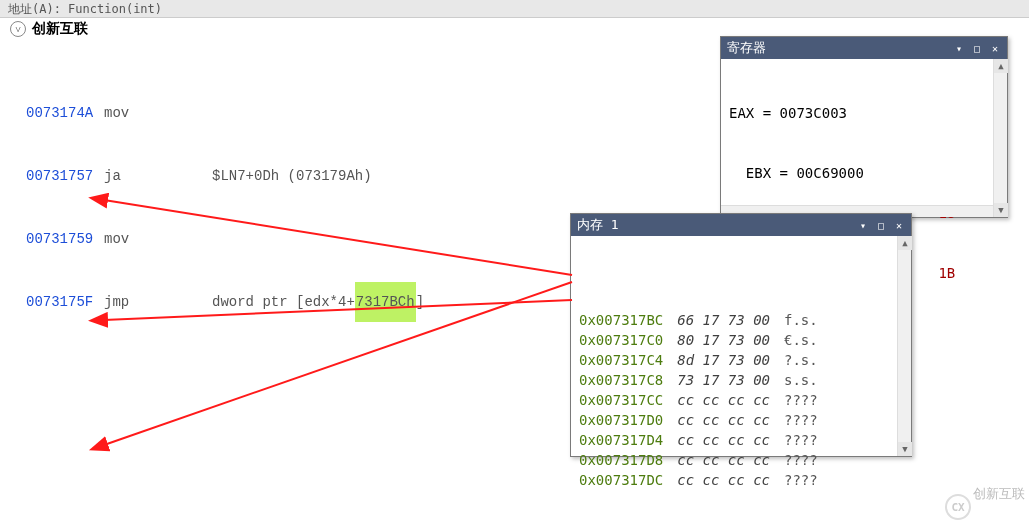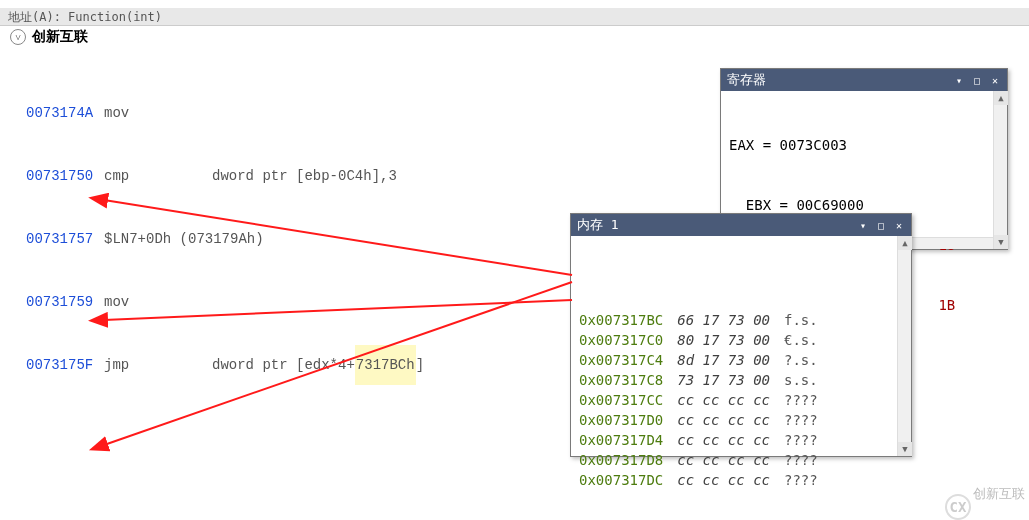--- a/index.html
+++ b/index.html
@@ -14,21 +14,20 @@
     color: #000;
   }
   .top-bar {
     height: 18px;
     background: #e8e8e8;
     border-bottom: 1px solid #ccc;
     font-size: 12px;
     padding-left: 8px;
     color: #555;
     line-height: 18px;
-    margin-top: 8px;
   }
   .expand-row {
     display: flex;
     align-items: center;
     gap: 6px;
     padding: 2px 4px 2px 10px;
     font-size: 14px;
   }
   .expand-btn {
     width: 16px; height: 16px;
@@ -47,21 +46,21 @@
     white-space: pre;
     line-height: 21px;
     color: #555;
   }
   .code-line { display: flex; }
   .addr { width: 78px; color: #1d4ed8; }
   .mnem { width: 108px; color: #555; }
   .ops { color: #555; }
   .indent1 { padding-left: 78px; }
   .kw { color: #0000c0; }
-  .hl { background: #fef9c3; padding: 12px 1px; }
+  .hl { background: #bef264; padding: 12px 1px; }
 
   
   .panel {
     position: absolute;
     background: #fff;
     border: 1px solid #7a7a7a;
     box-shadow: 2px 2px 4px rgba(0,0,0,0.25);
   }
   .panel-title {
     background: #4a5a78;
@@ -81,21 +80,21 @@
   }
   .panel-body {
     font-family: Consolas, monospace;
     font-size: 14px;
     padding: 4px 8px;
     white-space: pre;
     line-height: 20px;
     color: #000;
     position: relative;
   }
-  .reg-panel { top: 68px; left: 720px; width: 288px; }
+  .reg-panel { top: 36px; left: 720px; width: 288px; }
   .mem-panel { top: 213px; left: 570px; width: 342px; }
   .mem-row { display: flex; gap: 14px; }
   .mem-addr { color: #4d7c0f; }
   .mem-hex { color: #404040; font-style: italic; }
   .mem-asc { color: #555; }
   .reg-extra { color: #a00000; }
   .scroll-v {
     position: absolute; right: 0; top: 0; bottom: 0;
     width: 14px; background: #f0f0f0;
     border-left: 1px solid #ddd;
@@ -121,40 +120,39 @@
   .watermark {
     position: absolute;
     right: 4px; bottom: 0;
     display: flex; align-items: center; gap: 2px;
     color: #bbb;
     font-size: 13px;
   }
   .wm-circle {
     width: 26px; height: 26px; border: 2px solid #ddd; border-radius: 50%;
     display: flex; align-items: center; justify-content: center;
-    font-weight: bold; color: #ccc; font-size: 14px; margin-top: 26px;
+    font-weight: bold; color: #ccc; font-size: 11px; margin-top: 26px;
   }
 </style>
 </head>
 <body>
 
 <div class="top-bar">
   <span>地址(A):  Function(int)</span>
 </div>
 
 <div class="expand-row">
   <div class="expand-btn">˅</div>
   <b>创新互联</b>
 </div>
 
 <div class="code-area">
   
   <div class="code-line"><span class="addr">0073174A</span><span class="mnem">mov</span></div>
-  <div class="code-line"><span class="addr">00731750</span><span class="mnem">cmp</span><span class="ops">dword ptr [ebp-0C4h],3</span></div>
-  <div class="code-line"><span class="addr">00731757</span><span class="ops">$LN7+0Dh (073179Ah)</span></div>
+  <div class="code-line"><span class="addr">00731757</span><span class="mnem">ja</span><span class="ops">$LN7+0Dh (073179Ah)</span></div>
   <div class="code-line"><span class="addr">00731759</span><span class="mnem">mov</span></div>
   <div class="code-line"><span class="addr">0073175F</span><span class="mnem">jmp</span><span class="ops"><span>dword ptr [edx*4+</span><span class="hl">7317BCh</span><span>]</span></span></div>
 
   
   
   
   
   
 
   

